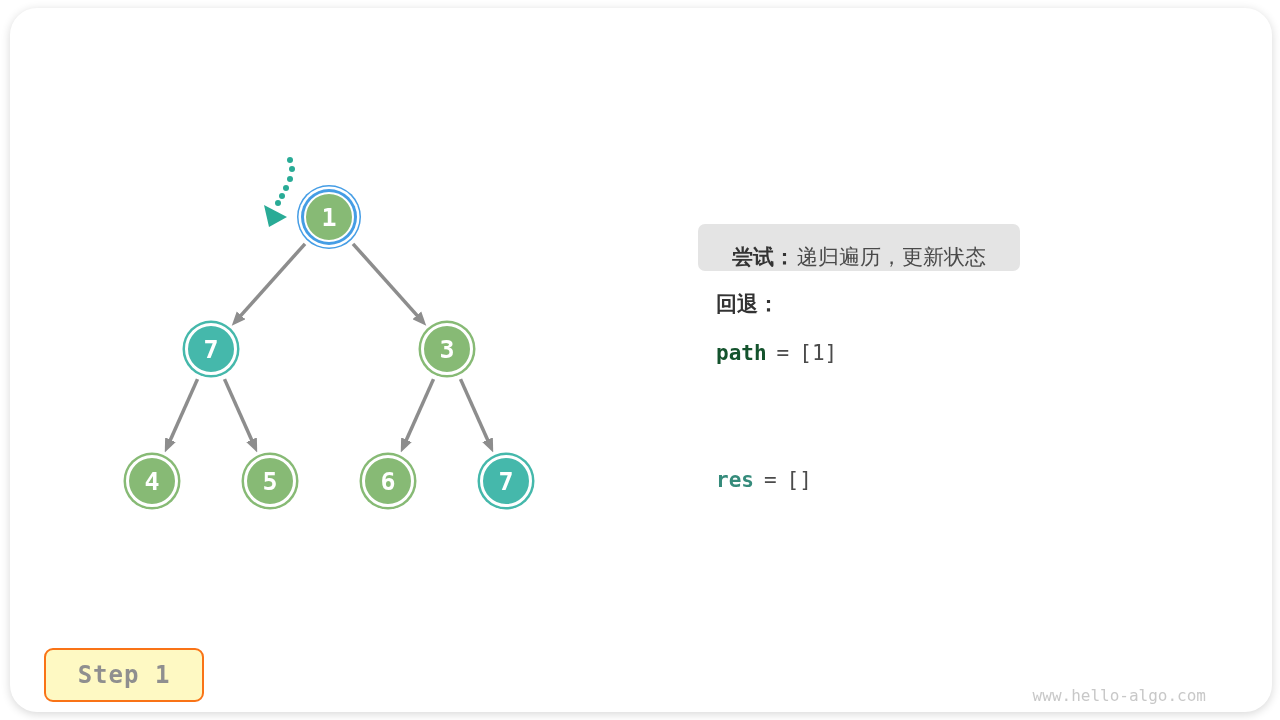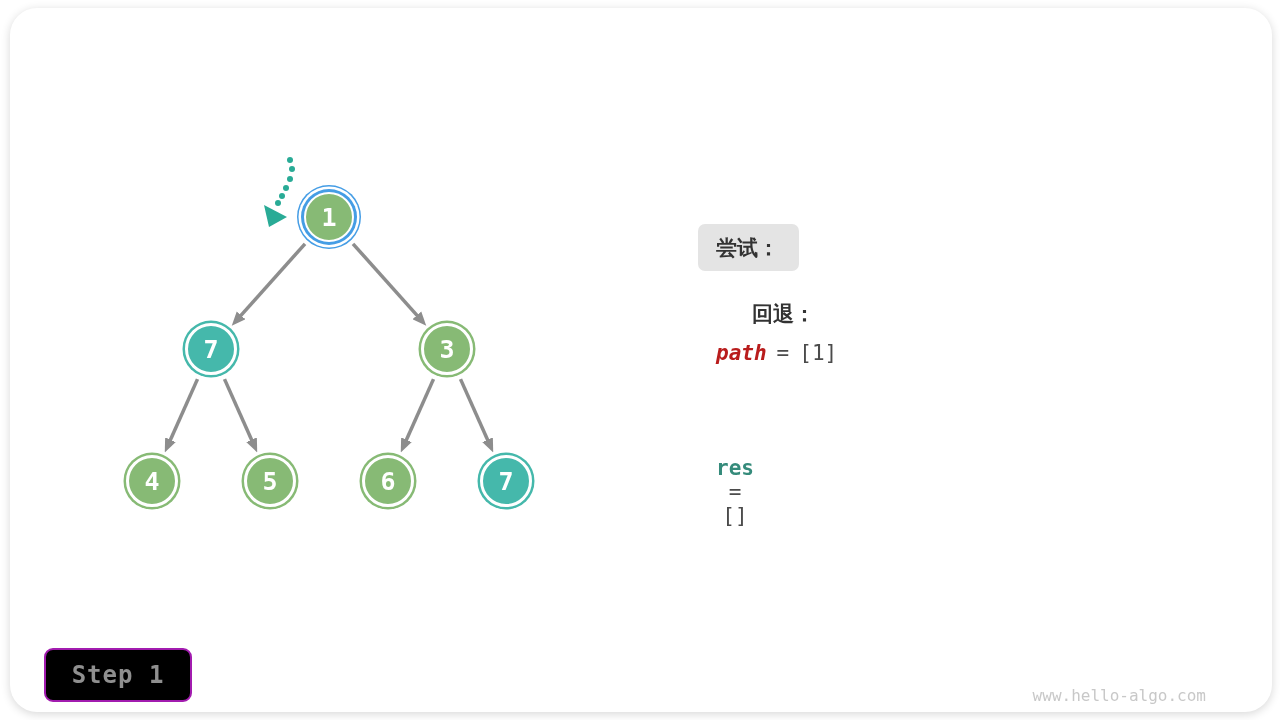--- a/index.html
+++ b/index.html
@@ -22,43 +22,43 @@
   .node.hl { width: 50px; height: 50px; border-width: 2.5px; }
   .node .lbl {
     color: #ffffff; font-family: "DejaVu Sans Mono", "Liberation Mono", monospace;
     font-weight: bold; font-size: 25px; line-height: 1;
   }
   .cursor-arrow { left: 240px; top: 138px; width: 60px; height: 90px; }
 
   .badge {
     position: absolute; left: 688px; top: 216px; height: 47px;
     background: #e4e4e4; border-radius: 7px;
-    display: inline-flex; align-items: center; padding: 0 18px;
+    display: inline-flex; align-items: flex-end; padding: 0 34px;
     font-size: 21px; color: #4a4a4a; white-space: nowrap;
   }
   .cn-bold { font-weight: bold; color: #333333; margin-right: 2px; }
   .plainline {
-    position: absolute; left: 742px; top: 282px; height: 28px;
+    position: absolute; left: 706px; top: 282px; height: 28px;
     display: inline-flex; align-items: flex-start;
-    font-size: 21px; color: #4a4a4a; white-space: nowrap; margin-top: 10px;
+    font-size: 21px; color: #4a4a4a; white-space: nowrap;
   }
   .codeline {
     position: absolute; left: 706px; height: 28px;
     display: inline-flex; align-items: center;
     font-family: "DejaVu Sans Mono", "Liberation Mono", monospace;
     font-size: 21px; color: #4b4b4b; white-space: pre;
   }
   .codeline .varname { font-weight: bold; }
   .codeline.path-line { top: 331px; }
-  .codeline.res-line { top: 448px; flex-direction: column; }
+  .codeline.res-line { top: 458px; }
   .codeline .eq { margin: 0 10px; }
 
   .step-box {
-    position: absolute; left: 34px; top: 640px; width: 148px; height: 54px;
-    border: 2px solid #a21caf; border-radius: 9px; background: #000000;
+    position: absolute; left: 34px; top: 640px; width: 160px; height: 54px;
+    border: 2px solid #f97316; border-radius: 9px; background: #fef9c3;
     display: flex; align-items: center; justify-content: center;
   }
   .step-box span {
     font-family: "DejaVu Sans Mono", "Liberation Mono", monospace;
     font-weight: bold; font-size: 24px; color: #8f8f8f; letter-spacing: 1px;
   }
   .watermark {
     position: absolute; right: 66px; top: 678px;
     font-family: "DejaVu Sans Mono", "Liberation Mono", monospace;
     font-size: 16px; color: #c8c8c8;
@@ -112,28 +112,29 @@
       <circle cx="42" cy="23" r="3" fill="#29ab96"></circle>
       <circle cx="40" cy="33" r="3" fill="#29ab96"></circle>
       <circle cx="36" cy="42" r="3" fill="#29ab96"></circle>
       <circle cx="32" cy="50" r="3" fill="#29ab96"></circle>
       <circle cx="28" cy="57" r="3" fill="#29ab96"></circle>
       <polygon points="14,59 19,81 37,71" fill="#29ab96"></polygon>
     </svg>
 
     <div class="badge">
       <span class="cn-bold">尝试：</span>
+        <span>递归遍历，更新状态</span>
     </div>
 
     <div class="plainline">
       <span class="cn-bold">回退：</span>
     </div>
 
     <div class="codeline path-line">
-      <span class="varname" id="path-name" style="color: #b91c1c; font-style: italic;">path</span>
+      <span class="varname" id="path-name" style="color: #14532d;">path</span>
       <span class="eq">=</span>
       <span>[1]</span>
     </div>
 
     <div class="codeline res-line">
       <span class="varname" id="res-name" style="color: rgb(53, 139, 123);">res</span>
       <span class="eq">=</span>
       <span>[]</span>
     </div>
 

